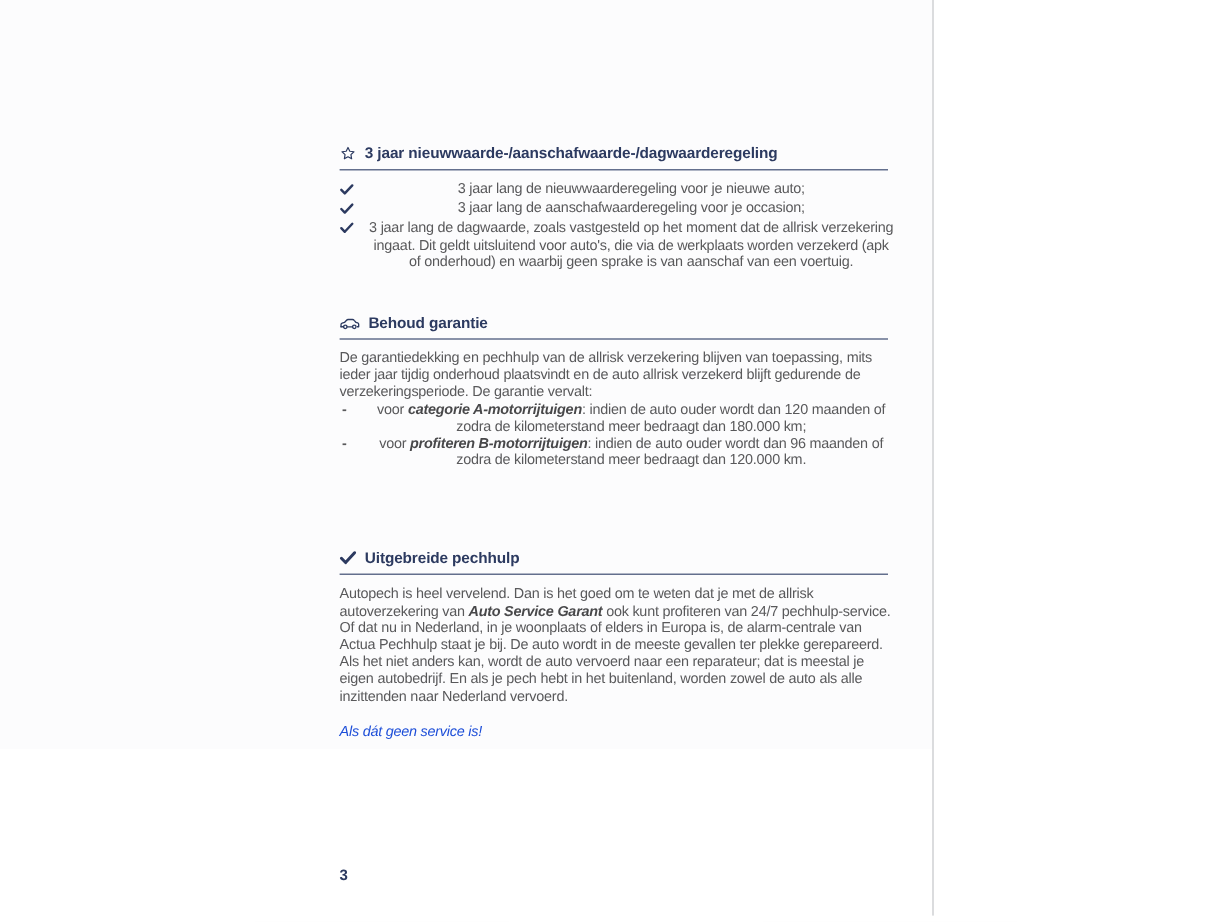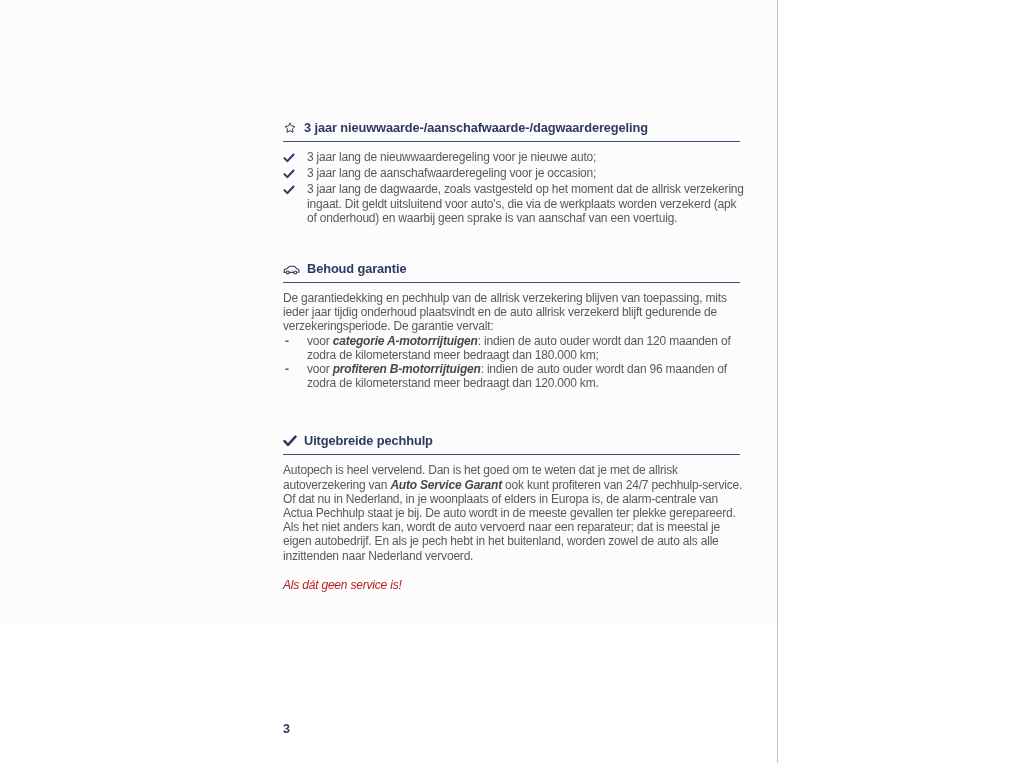--- a/index.html
+++ b/index.html
@@ -52,29 +52,29 @@
   p.intro { margin: 0; }
   .bullet { display: flex; align-items: flex-start; }
   .marker {
     flex: none; width: 24px;
     color: #2c3a60;
     padding-top: 2px;
   }
   .marker.dash {
     color: #59595b; font-weight: bold; padding-top: 0; padding-left: 2px;
   }
-  .btext { flex: 1; }
+  .btext { flex: 1; text-align: center; }
   .btext strong, .para strong { color: #48484a; font-weight: bold; font-style: italic; }
   .section-2 { margin-top: 37px; }
-  .section-3 { margin-top: 44px; }
+  .section-3 { margin-top: 68px; }
   .para { margin: 0; }
   .footnote {
     margin: 15px 0 0 0;
     font-style: italic;
-    color: #b91c1c;
+    color: #1d4ed8;
   }
   .page-number {
     position: absolute; left: 283px; top: 722px;
     font-weight: bold;
     font-size: 12.5px;
     color: #2c3a60;
   }
 </style>
 </head>
 <body>

